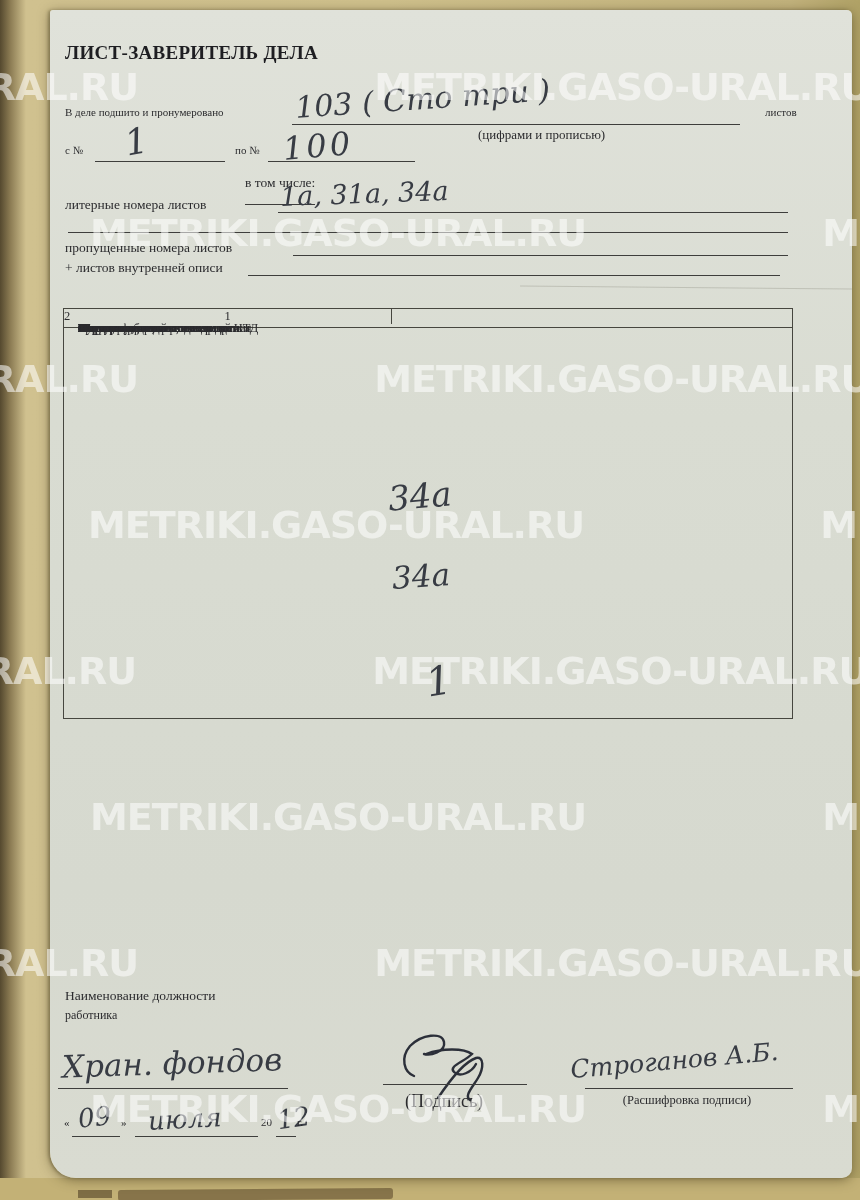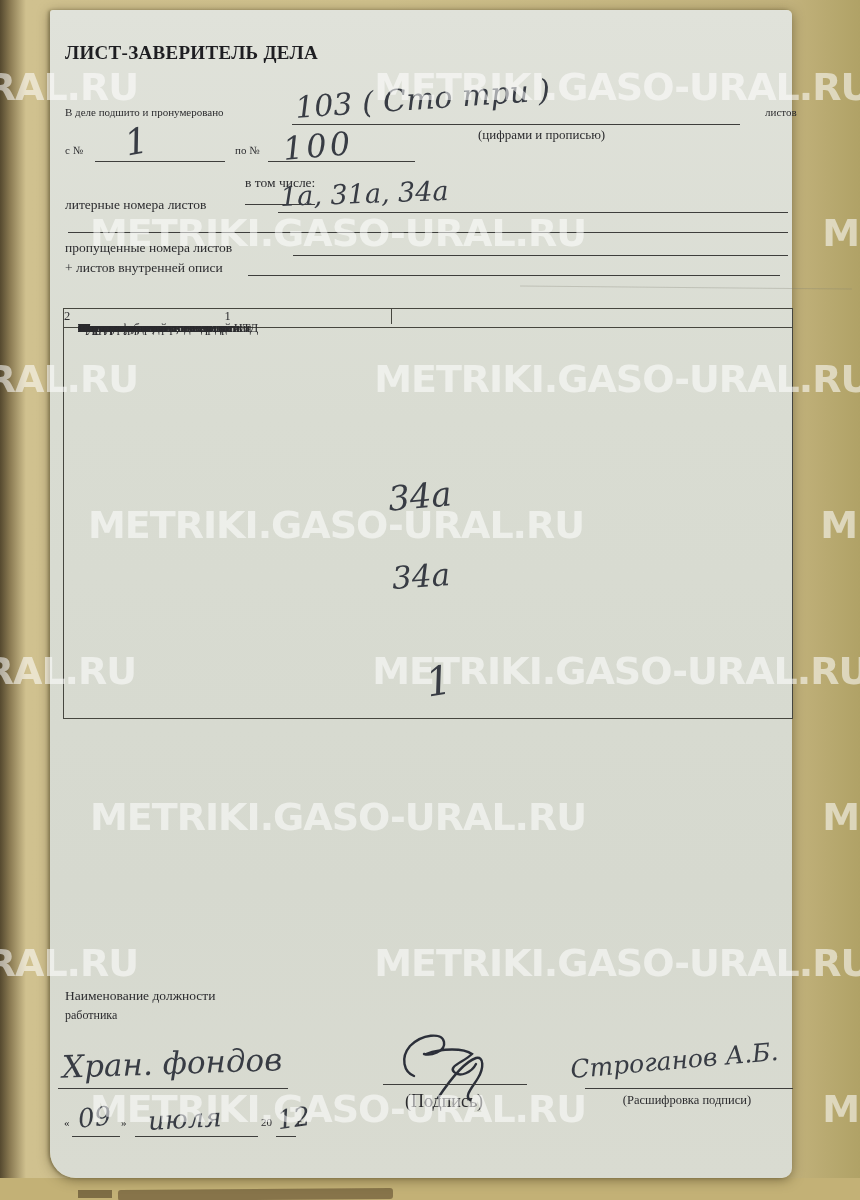--- a/index.html
+++ b/index.html
@@ -6,21 +6,21 @@
   body{
     width:860px;height:1200px;position:relative;overflow:hidden;
     background:linear-gradient(90deg,#55492f 0px,#8a7a52 10px,#d0c18f 26px,#cfc08c 45%,#c2b27c 92%,#b0a266 100%);
     font-family:"Liberation Serif", serif;color:#2b2b2e;
   }
   .bg-bottom{position:absolute;left:0;right:0;bottom:0;height:22px;background:#c3b176;}
   .bg-bottom-dark{position:absolute;left:118px;bottom:0;width:275px;height:11px;background:#7d6a43;opacity:.85;border-radius:3px;transform:rotate(-.4deg);}
   .bg-bottom-dark2{position:absolute;left:78px;bottom:2px;width:34px;height:8px;background:#6d5c39;opacity:.8;}
 
   .page{
-    position:absolute;left:50px;top:10px;width:742px;height:1168px;
+    position:absolute;left:50px;top:10px;width:802px;height:1168px;
     background:linear-gradient(180deg,#e0e2da 0%,#d9dcd2 35%,#d6d9cf 75%,#d9dbd1 100%);
     border-radius:3px 5px 10px 26px;
     box-shadow:0 2px 12px rgba(55,45,18,.5), -2px 0 3px rgba(70,60,30,.35);
   }
   .page *{position:absolute;}
   .crease{left:470px;top:277px;width:332px;height:1px;background:rgba(125,125,112,.3);transform:rotate(.5deg);}
 
   .printed{font-size:11px;white-space:nowrap;}
   .small{font-size:13px;white-space:nowrap;}
   .title{left:15px;top:32px;font-size:19px;font-weight:bold;letter-spacing:.3px;color:#1e1e22;white-space:nowrap;}

